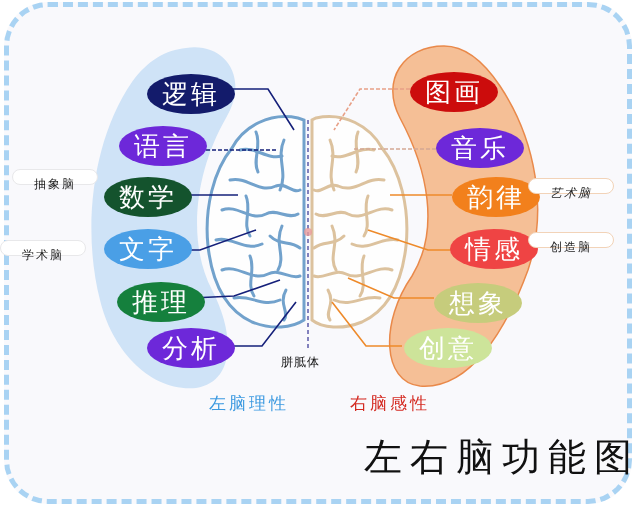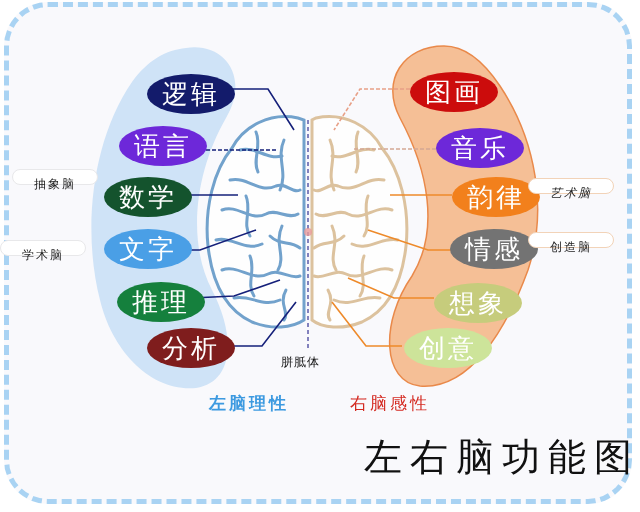--- a/index.html
+++ b/index.html
@@ -103,31 +103,31 @@
     <polyline points="434,298 394,298 348,278"></polyline>
     <polyline points="402,346 366,346 332,302"></polyline>
   </g>
 </svg>
 
 <div class="oval" style="left: 147px; top: 74px; background: rgb(19, 27, 107);"><span>逻辑</span></div>
 <div class="oval" style="left: 119px; top: 126px; background: #6d28d9;"><span>语言</span></div>
 <div class="oval" style="left: 104px; top: 177px; background: #14532d;"><span>数学</span></div>
 <div class="oval" style="left: 104px; top: 229px; background: rgb(74, 159, 230);"><span>文字</span></div>
 <div class="oval" style="left: 117px; top: 282px; background: #15803d;"><span>推理</span></div>
-<div class="oval" style="left: 147px; top: 328px; background: #7f1d1d;"><span>分析</span></div>
+<div class="oval" style="left: 147px; top: 328px; background: #6d28d9;"><span>分析</span></div>
 
 <div class="oval" style="left: 410px; top: 72px; background: rgb(204, 12, 12);"><span>图画</span></div>
 <div class="oval" style="left: 436px; top: 128px; background: #6d28d9;"><span>音乐</span></div>
 <div class="oval" style="left: 452px; top: 177px; background: rgb(242, 128, 28);"><span>韵律</span></div>
-<div class="oval" style="left: 450px; top: 229px; background: #737373;"><span>情感</span></div>
+<div class="oval" style="left: 450px; top: 229px; background: #ef4444;"><span>情感</span></div>
 <div class="oval" style="left: 434px; top: 283px; background: rgb(198, 204, 124);"><span>想象</span></div>
 <div class="oval" style="left: 404px; top: 328px; background: rgb(205, 228, 154);"><span>创意</span></div>
 
 <div class="pill left" style="left:12px;top:169px;width:86px;"><span>抽象脑</span></div>
 <div class="pill left" style="left:0;top:240px;width:86px;"><span>学术脑</span></div>
 <div class="pill right" style="left:528px;top:178px;width:86px;font-style:italic;"><span>艺术脑</span></div>
 <div class="pill right" style="left:528px;top:232px;width:86px;"><span>创造脑</span></div>
 
 <div class="label" style="left:281px;top:354px;color:#111;font-size:12px;letter-spacing:1px;">胼胝体</div>
-<div class="label" style="left:209px;top:392px;color:#3d9ae0;font-weight:bold;">左脑理性</div>
+<div class="label" style="left:209px;top:392px;color:#3d9ae0;">左脑理性</div>
 <div class="label" style="left:350px;top:392px;color:#d42a21;">右脑感性</div>
 
 <div class="title">左右脑功能图</div>
 
 </body></html>

